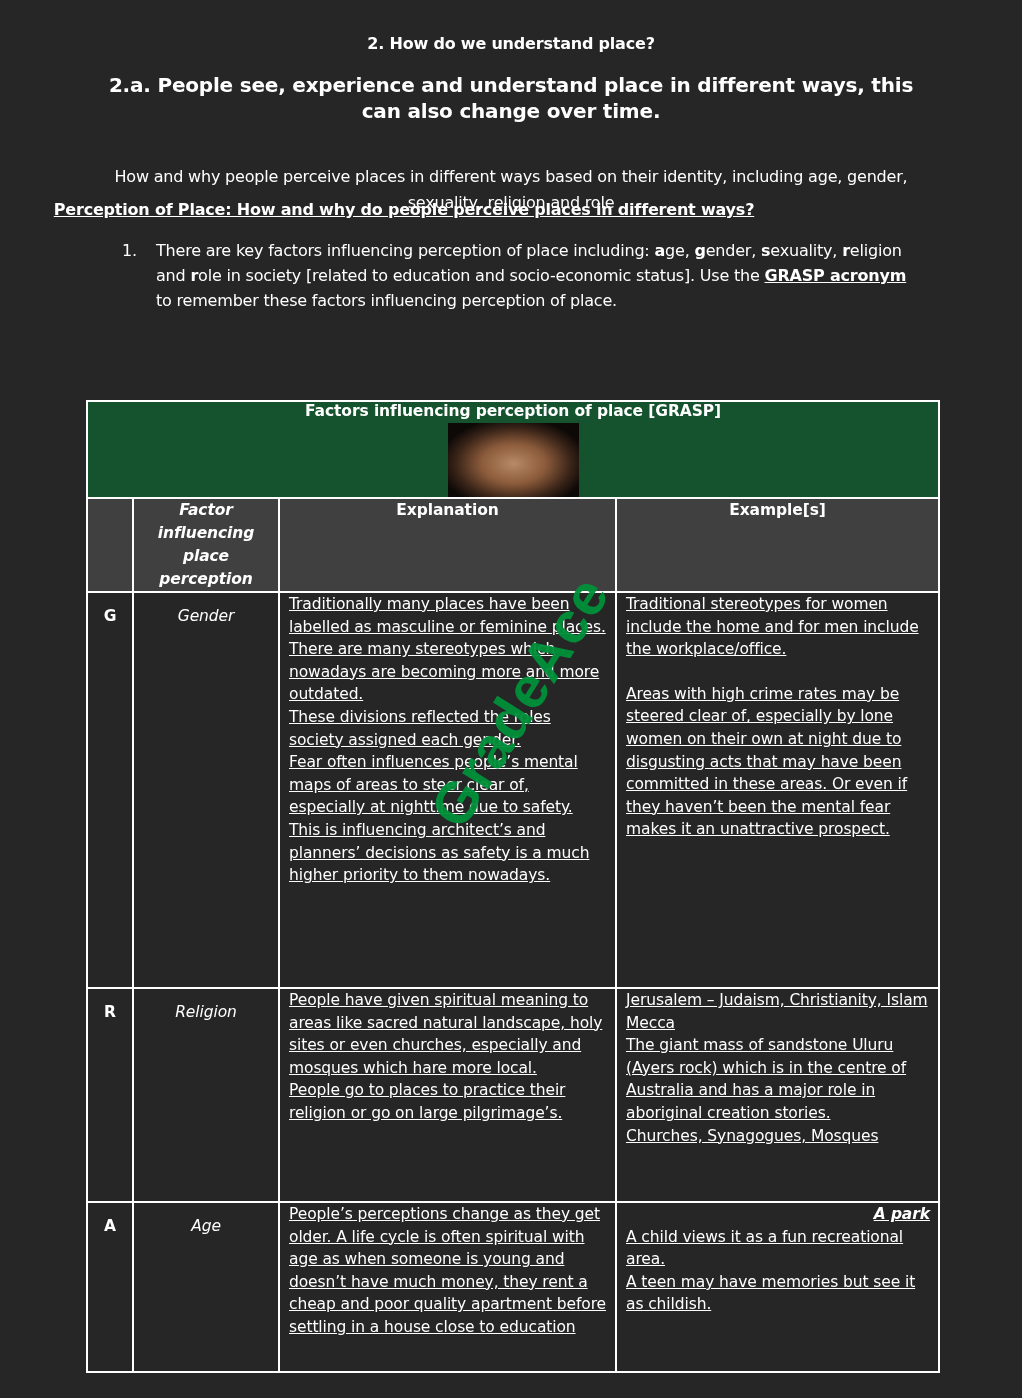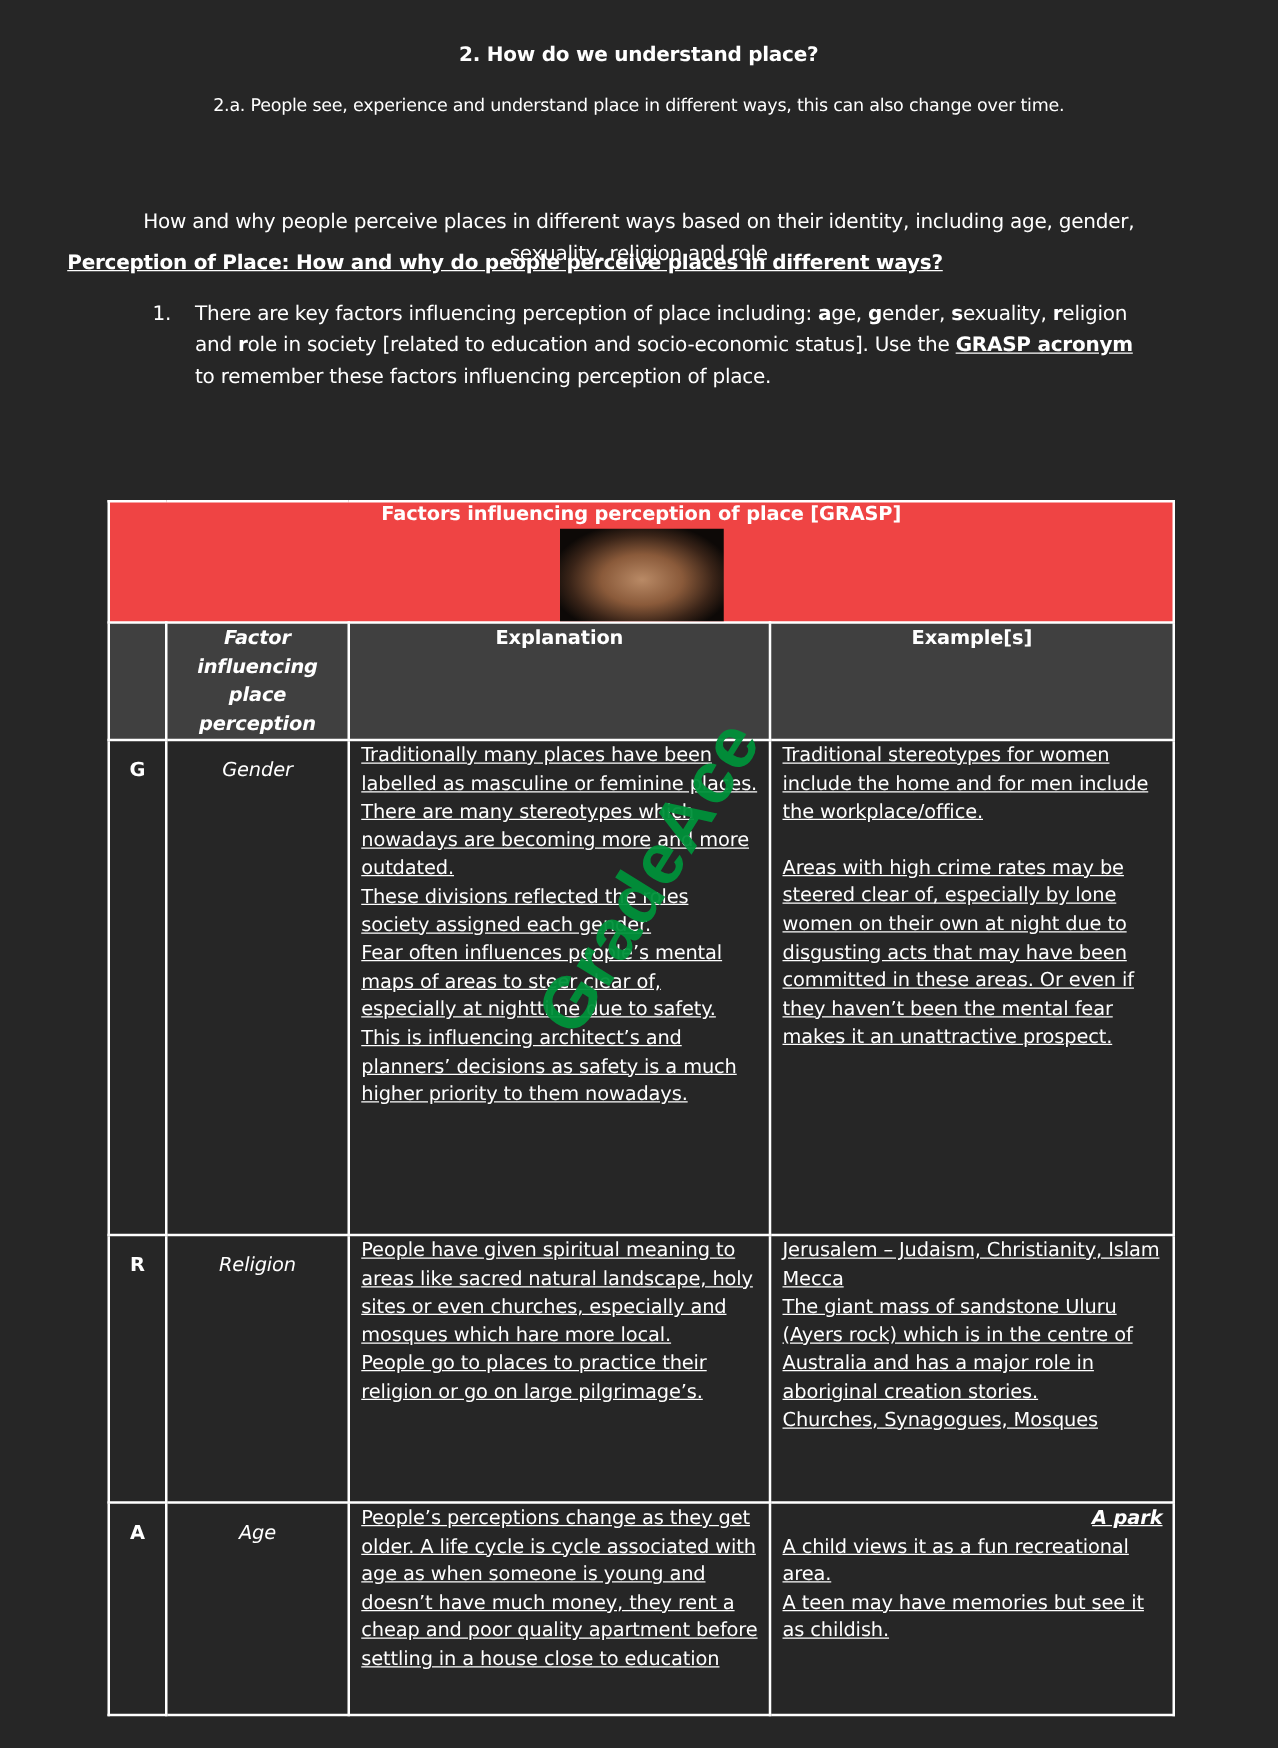--- a/index.html
+++ b/index.html
@@ -4,38 +4,38 @@
 <style>
   html, body { margin: 0; padding: 0; }
   body {
     width: 1022px; height: 1398px; overflow: hidden;
     background: #262626; color: #ffffff;
     font-family: "DejaVu Sans", sans-serif;
     position: relative;
   }
   .center { text-align: center; }
   .h1 { position: absolute; left: 0; width: 1022px; top: 34px; font-weight: bold; font-size: 16px; letter-spacing: -0.2px; }
-  .h2 { position: absolute; left: 95px; width: 832px; top: 72px; font-weight: normal; font-size: 14px; line-height: 26px; letter-spacing: -0.2px; }
+  .h2 { position: absolute; left: 95px; width: 832px; top: 72px; font-weight: bold; font-size: 20px; line-height: 26px; letter-spacing: -0.2px; }
   .h3 { position: absolute; left: 80px; width: 862px; top: 136px; font-size: 16px; line-height: 26px; letter-spacing: -0.2px; margin-top: 28px; }
   .h4 { position: absolute; left: 0; width: 808px; top: 200px; font-weight: bold; font-size: 16px; text-decoration: underline; letter-spacing: -0.2px; }
   .list { position: absolute; left: 122px; top: 238px; width: 800px; font-size: 16px; line-height: 25px; letter-spacing: -0.2px; }
   .list .num { position: absolute; left: 0; top: 0; }
   .list .body { margin-left: 34px; }
   .u { text-decoration: underline; font-weight: bold; }
   .b { font-weight: bold; }
 
   table.grasp {
     position: absolute; left: 86px; top: 400px; width: 854px;
     border-collapse: collapse; border: 2px solid #ffffff;
     font-size: 15.5px; letter-spacing: -0.1px;
   }
   table.grasp td, table.grasp th {
     border: 2px solid #ffffff; vertical-align: top; padding: 0;
   }
-  .title-row td { background: #ef4444; height: 94px; text-align: center; font-weight: bold; padding-top: 2px; }
+  .title-row td { background: #14532d; height: 94px; text-align: center; font-weight: bold; padding-top: 2px; }
   .hands {
     display: block; margin: 3px auto 0; width: 131px; height: 74px;
     background: radial-gradient(ellipse at 50% 55%, #b98a66 0%, #8a5a3a 35%, #3a2418 62%, #0d0907 80%);
     position: relative;
   }
   .hdr-row th { background: #404040; font-weight: bold; text-align: center; vertical-align: middle; height: 86px; line-height: 23px; }
   .data-row td { background: #262626; line-height: 22.6px; }
   .c-letter { width: 44px; text-align: center; font-weight: bold; vertical-align: top; }
   .c-factor { width: 144px; text-align: center; font-style: italic; }
   .c-expl { width: 318px; padding: 0 8px 0 9px !important; }
@@ -110,21 +110,21 @@
           <div class="para">Jerusalem – Judaism, Christianity, Islam
 Mecca
 The giant mass of sandstone Uluru (Ayers rock) which is in the centre of Australia and has a major role in aboriginal creation stories.
 Churches, Synagogues, Mosques</div>
         </td>
   </tr>
   <tr class="data-row row-a">
     <td class="c-letter letter-pad">A</td>
     <td class="c-factor letter-pad">Age</td>
     <td class="c-expl">
-          <div class="para">People’s perceptions change as they get older. A life cycle is cycle associated with age as when someone is young and doesn’t have much money, they rent a cheap and poor quality apartment before settling in a house close to education</div>
+          <div class="para">People’s perceptions change as they get older. A life cycle is often spiritual with age as when someone is young and doesn’t have much money, they rent a cheap and poor quality apartment before settling in a house close to education</div>
         </td>
     <td class="c-ex">
       <div style="font-weight:bold;font-style:italic;text-decoration:underline;text-align:right;">A park</div>
       <div class="para">A child views it as a fun recreational area.
 A teen may have memories but see it as childish.</div>
     </td>
   </tr>
 </tbody>
   </table>
 

